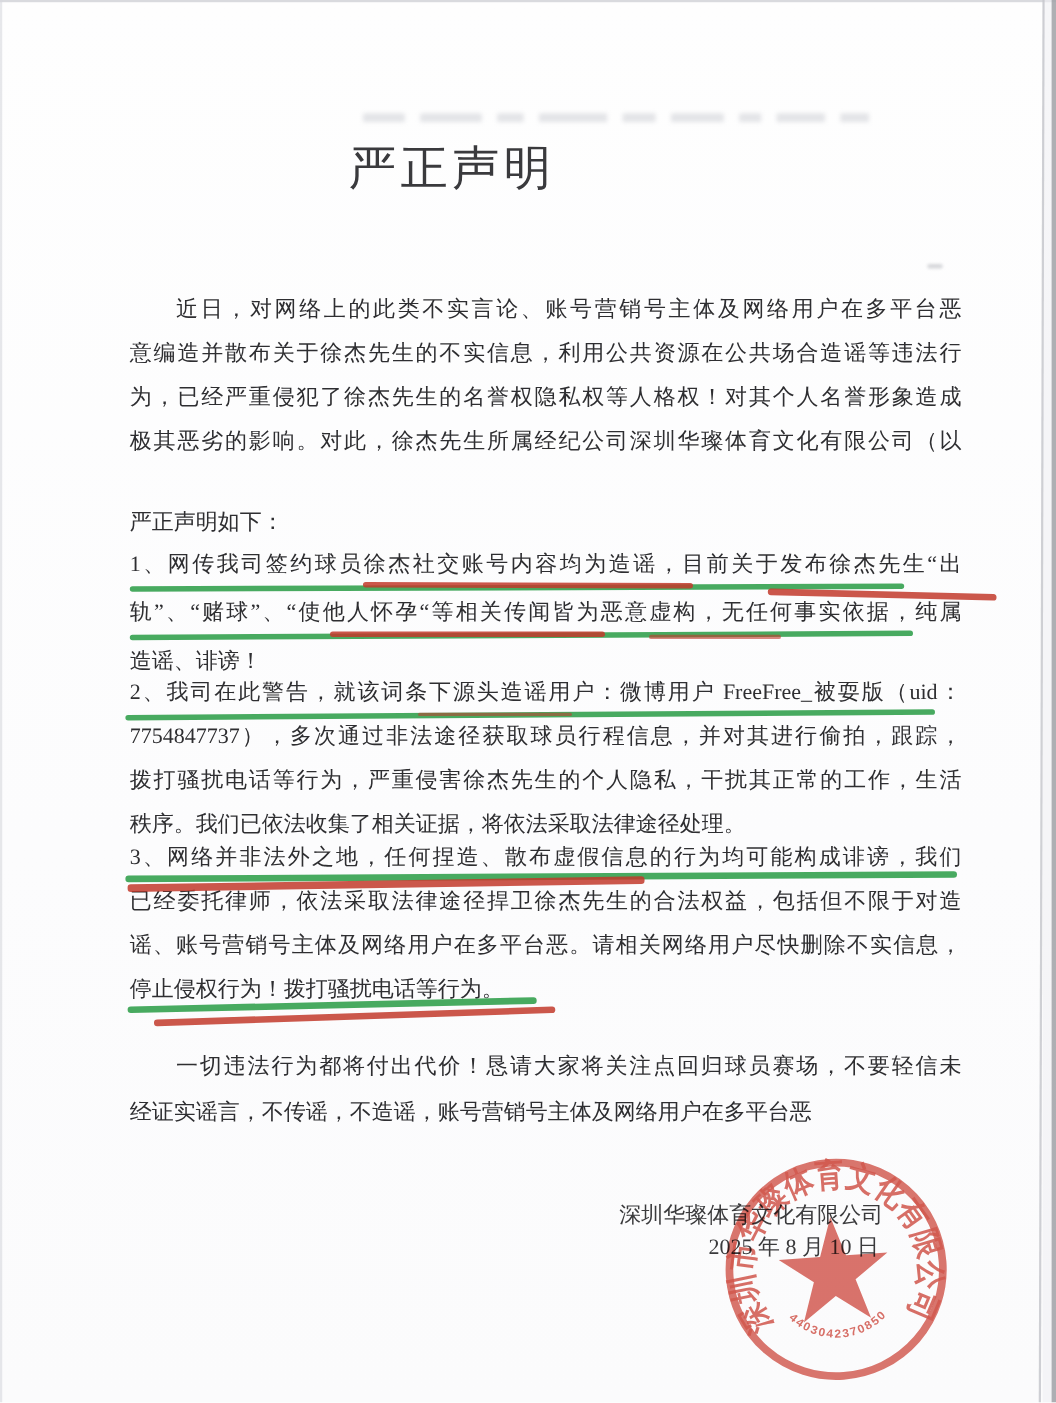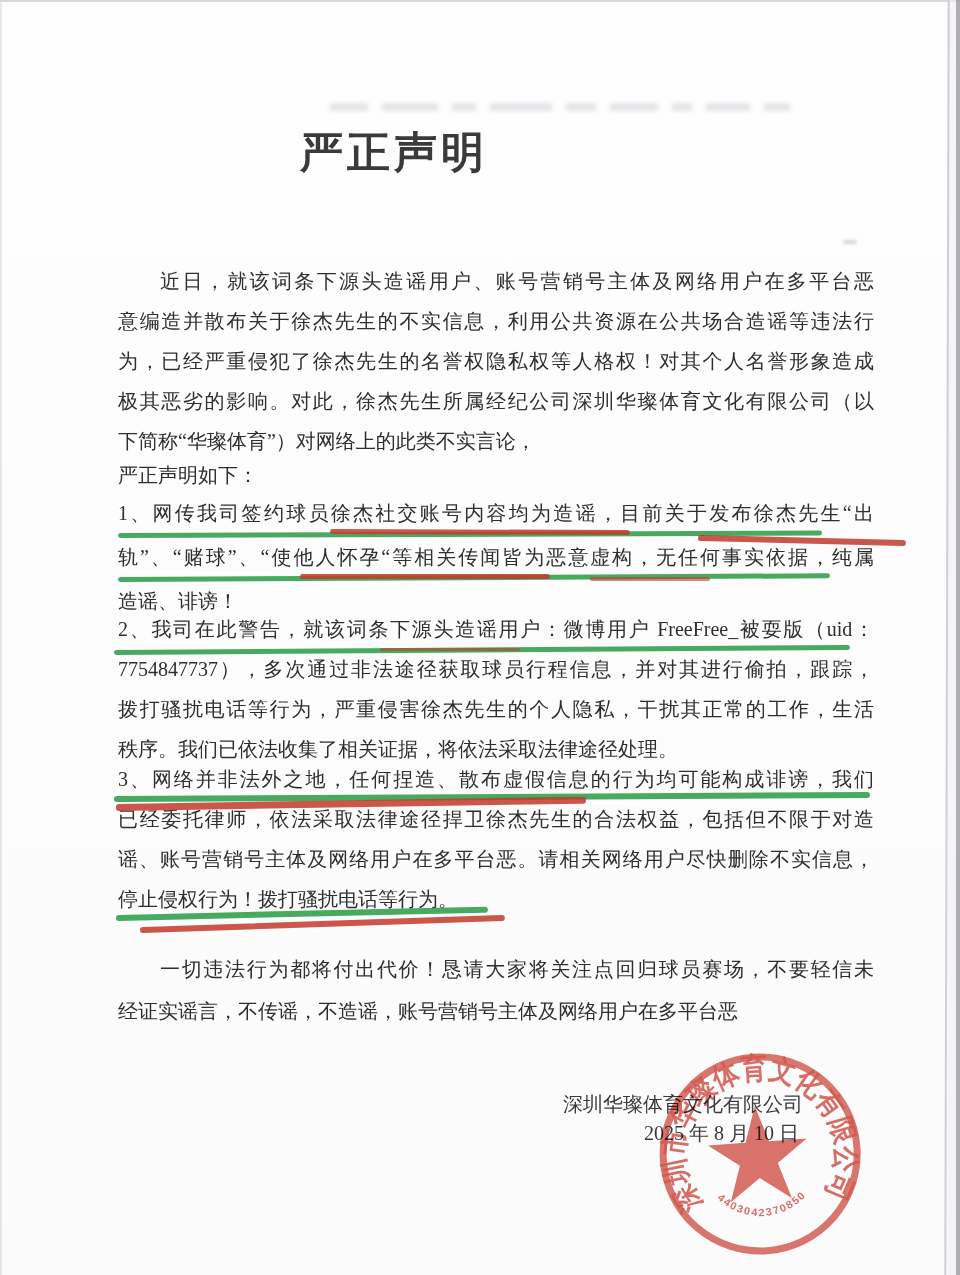--- a/index.html
+++ b/index.html
@@ -16,21 +16,21 @@
   .edge-right{position:absolute;top:0;right:0;width:4px;height:100%;background:#96979c;opacity:.75;}
   .margin-strip{position:absolute;top:0;left:948px;width:12px;height:100%;background:#f0f0f3;opacity:.6;}
   
   .ghost-row{position:absolute;top:103px;left:330px;width:615px;height:12px;filter:blur(2px);opacity:.5;}
   .ghost-row i{display:inline-block;height:8px;background:#c9cbd1;margin-right:14px;vertical-align:top;}
   .g1{width:38px}.g2{width:56px}.g3{width:24px}.g4{width:62px}.g5{width:30px}.g6{width:48px}.g7{width:20px}.g8{width:44px}.g9{width:26px}
   .ghost-dot{position:absolute;top:240px;left:843px;width:14px;height:4px;background:#d6d7da;filter:blur(1.5px);border-radius:2px;}
 
   .title{
     position:absolute;left:0;top:124px;width:788px;text-align:center;
-    font-size:43px;font-weight:bold;color:#3a3a3d;letter-spacing:4px;
+    font-size:43px;font-weight:normal;color:#3a3a3d;letter-spacing:4px;padding-left:17px;
   }
   .bl{
     position:absolute;left:118px;width:756px;box-sizing:border-box;
     font-size:20px;color:#2e2e31;line-height:27px;white-space:normal;
     text-align:left;
   }
   .j{text-align:justify;text-align-last:justify;}
   .ind{padding-left:42px;}
   .sig{position:absolute;font-size:20px;color:#3a3a3c;white-space:nowrap;}
 
@@ -51,25 +51,24 @@
   <div class="margin-strip"></div>
   <div class="fold-line"></div>
   <div class="edge-right"></div>
   <div class="ghost-row">
     <i class="g1"></i><i class="g2"></i><i class="g3"></i><i class="g4"></i><i class="g5"></i><i class="g6"></i><i class="g7"></i><i class="g8"></i><i class="g9"></i>
   </div>
   <div class="ghost-dot"></div>
 
   <div class="title">严正声明</div>
 
-  <div class="bl j ind" style="top:268px">近日，就该词条下源头造谣用户、账号营销号主体及网络用户在多平台恶</div>
+  <div class="bl j ind" style="top:268px">近日，对网络上的此类不实言论、账号营销号主体及网络用户在多平台恶</div>
   <div class="bl j" style="top:308px">意编造并散布关于徐杰先生的不实信息，利用公共资源在公共场合造谣等违法行</div>
   <div class="bl j" style="top:388px">极其恶劣的影响。对此，徐杰先生所属经纪公司深圳华璨体育文化有限公司（以</div>
   <div class="bl j" style="top:348px">为，已经严重侵犯了徐杰先生的名誉权隐私权等人格权！对其个人名誉形象造成</div>
-  <div class="bl" style="top:428px">下简称“华璨体育”）对网络上的此类不实言论，</div>
 
   <div class="bl" style="top:462px">严正声明如下：</div>
 
   <div class="bl j" style="top:500px">1、网传我司签约球员徐杰社交账号内容均为造谣，目前关于发布徐杰先生“出</div>
   <div class="bl j" style="top:544px">轨”、“赌球”、“使他人怀孕“等相关传闻皆为恶意虚构，无任何事实依据，纯属</div>
   <div class="bl" style="top:588px">造谣、诽谤！</div>
 
   <div class="bl j" style="top:616px">2、我司在此警告，就该词条下源头造谣用户：微博用户 FreeFree_被耍版（uid：</div>
   <div class="bl j" style="top:656px">7754847737），多次通过非法途径获取球员行程信息，并对其进行偷拍，跟踪，</div>
   <div class="bl" style="top:736px">秩序。我们已依法收集了相关证据，将依法采取法律途径处理。</div>

